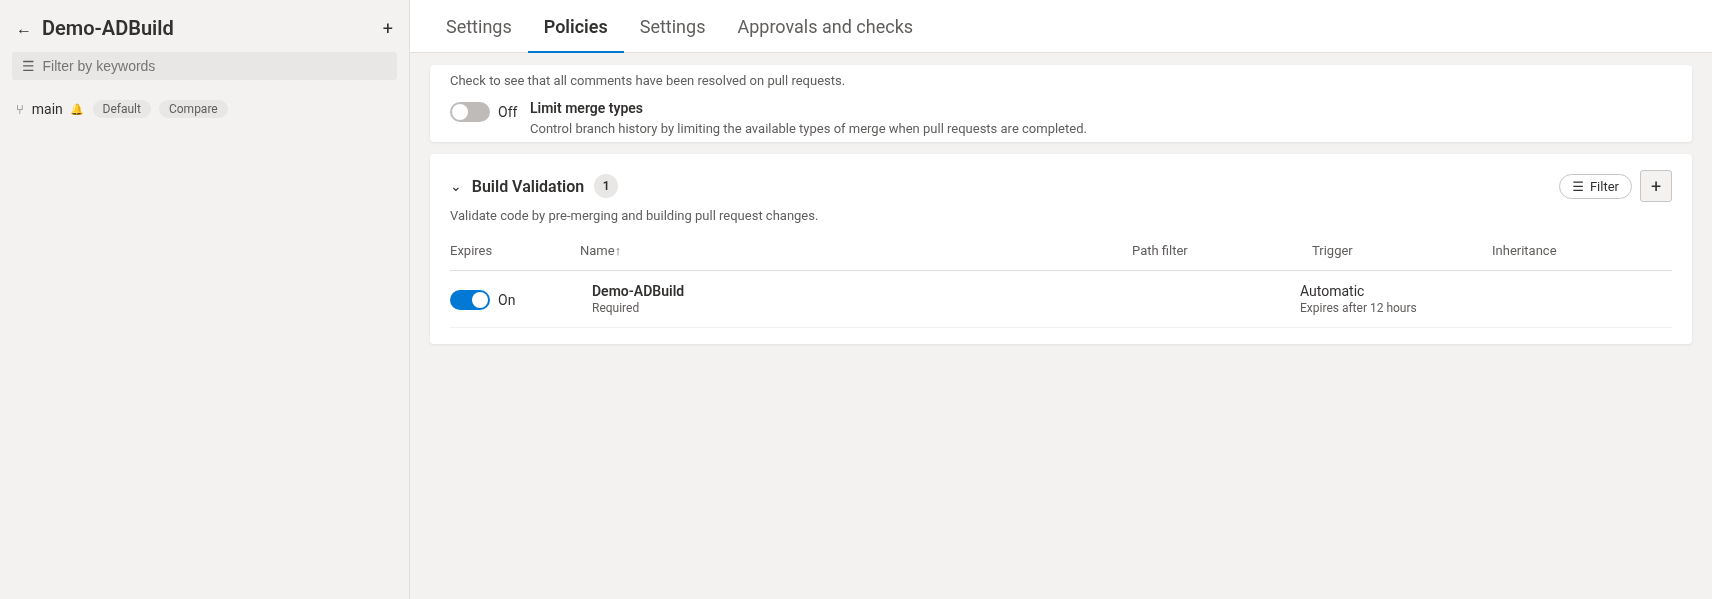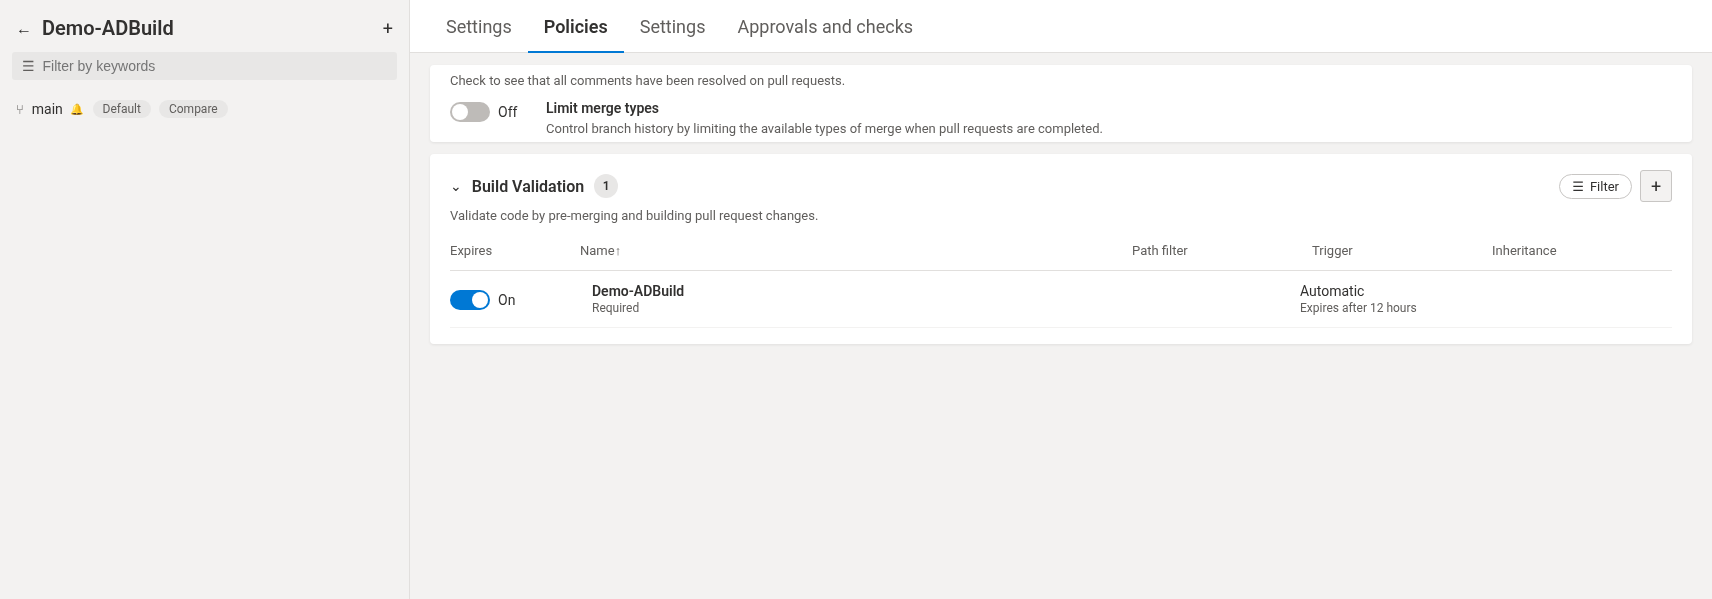--- a/index.html
+++ b/index.html
@@ -159,21 +159,20 @@
       background: #ffffff;
       border-radius: 4px;
       margin: 12px 20px;
       padding: 8px 20px 4px 20px;
       box-shadow: 0 1px 3px rgba(0,0,0,0.08);
     }
 
     .toggle-row {
       display: flex;
       align-items: flex-start;
-      gap: 16px;
       justify-content: space-between;
     }
 
     .toggle-container {
       display: flex;
       align-items: center;
       gap: 8px;
       margin-top: 2px;
       min-width: 80px;
     }

